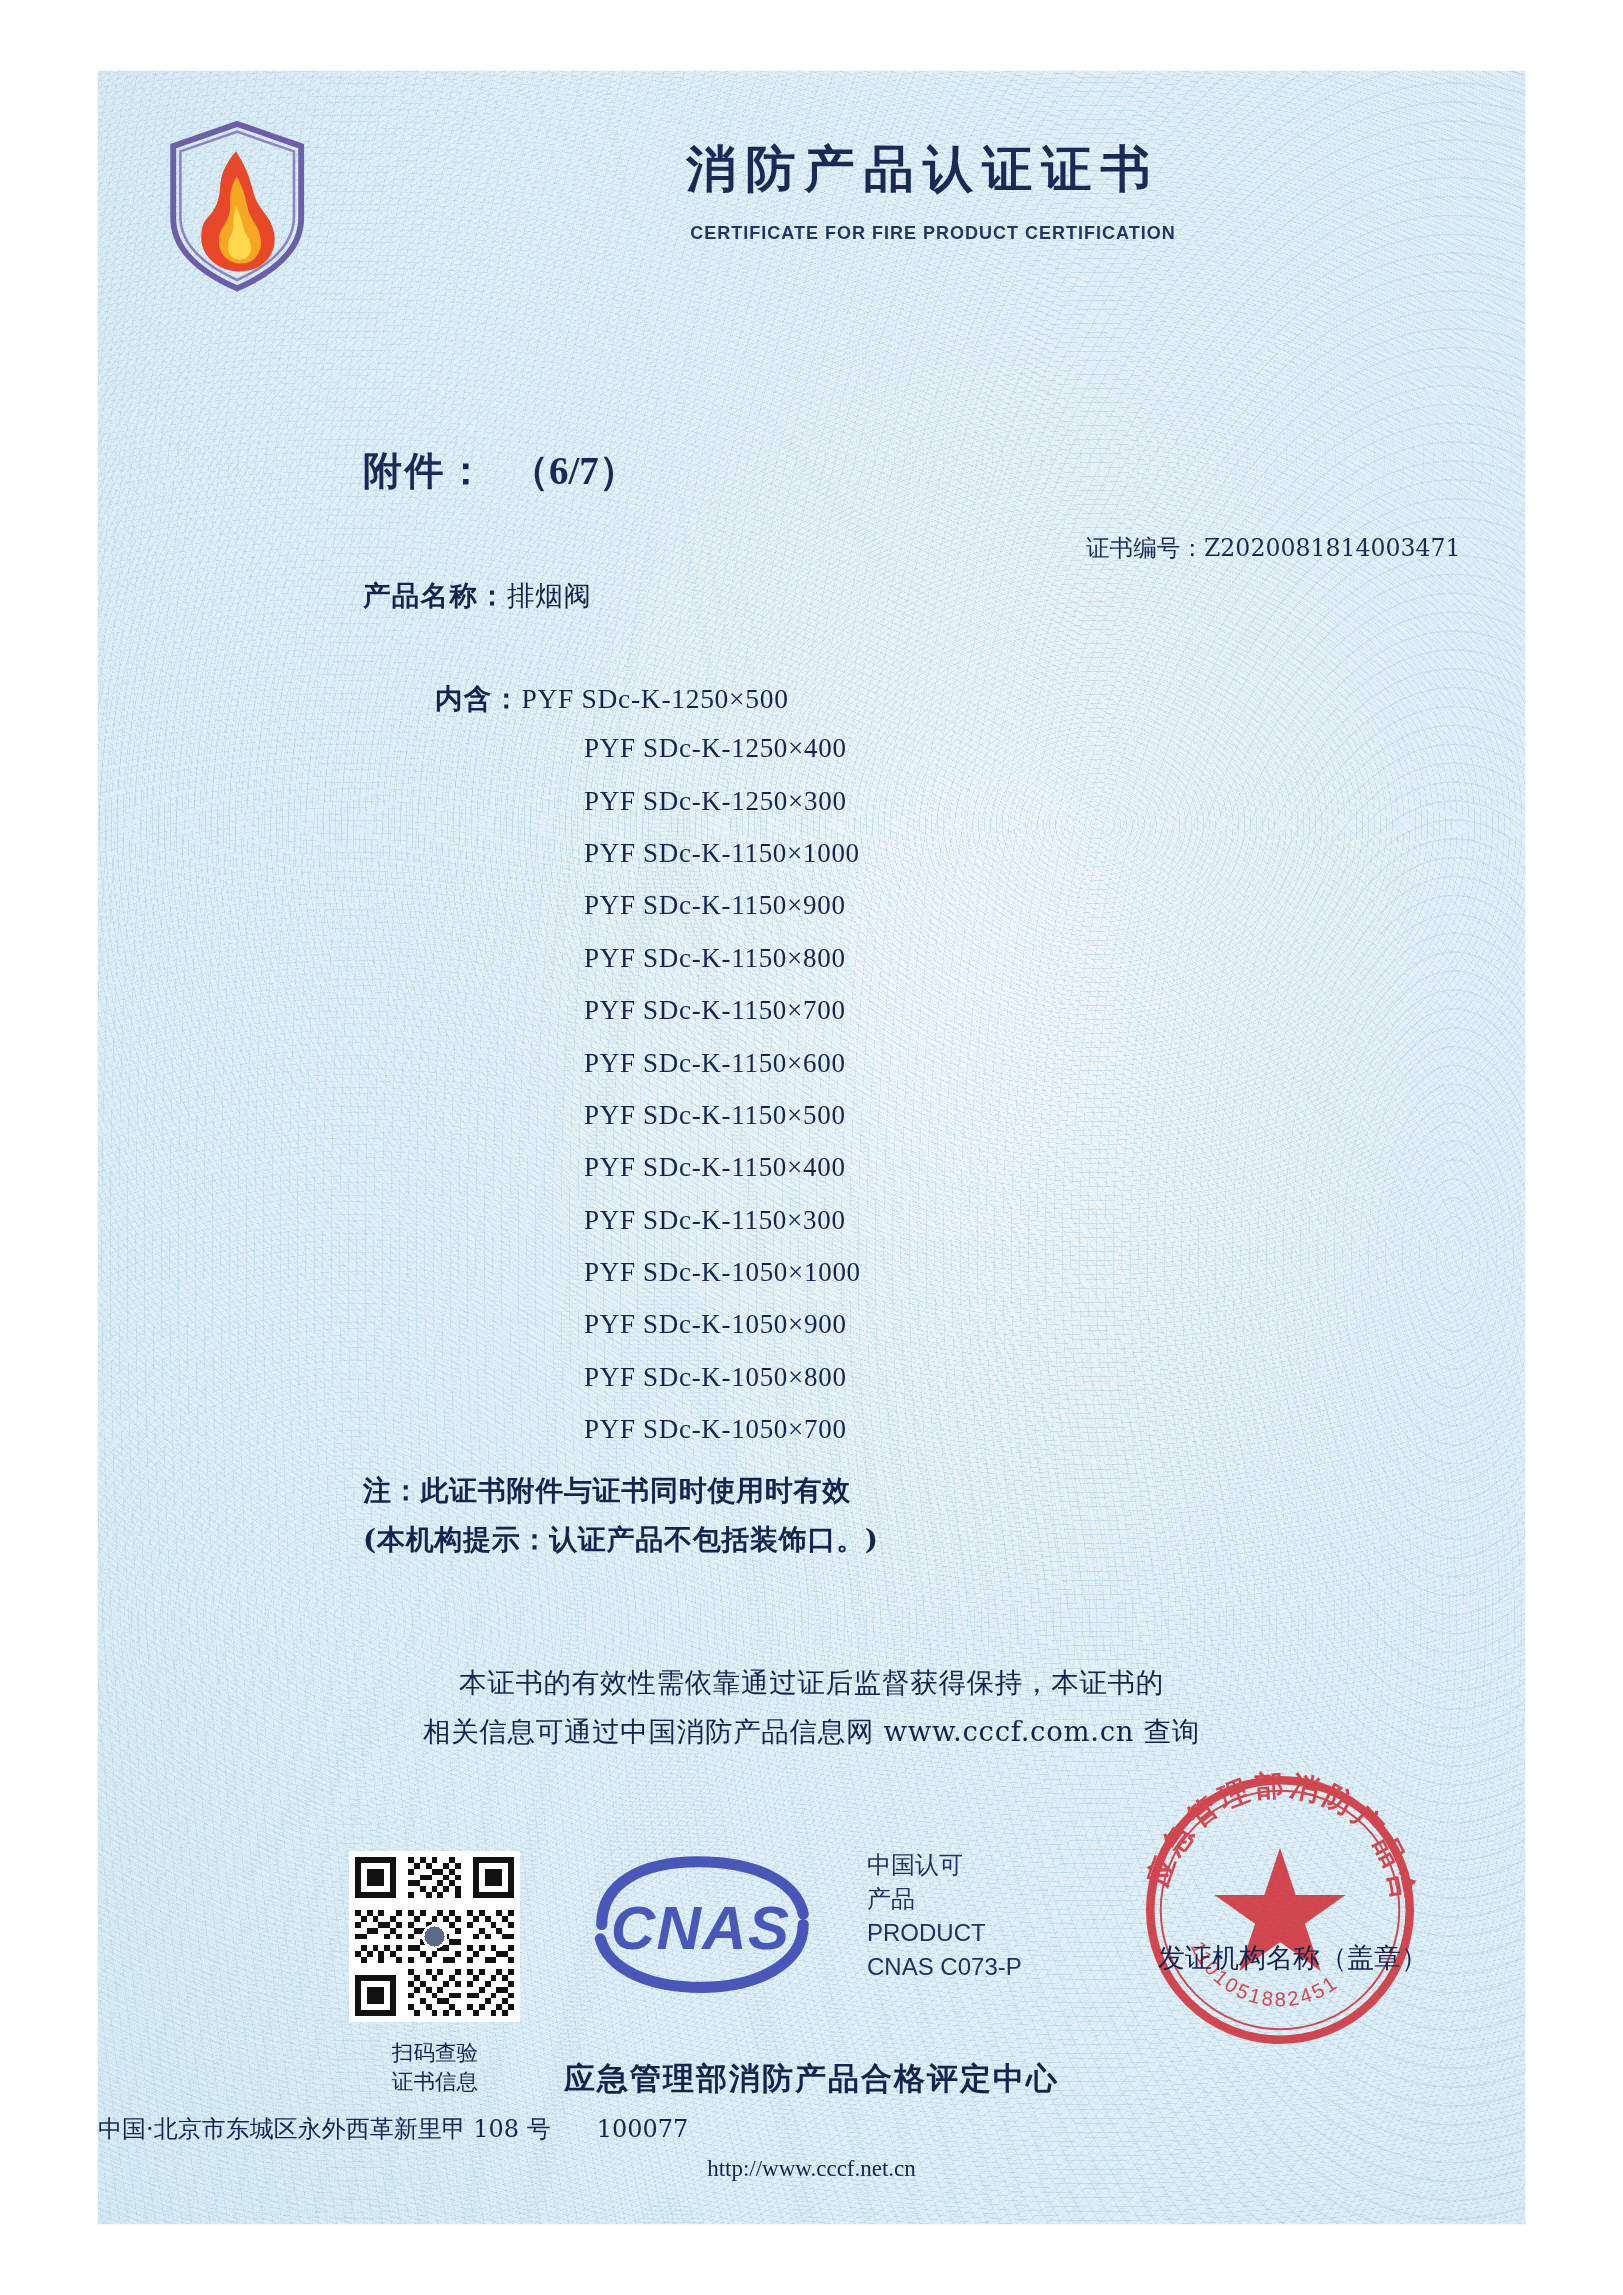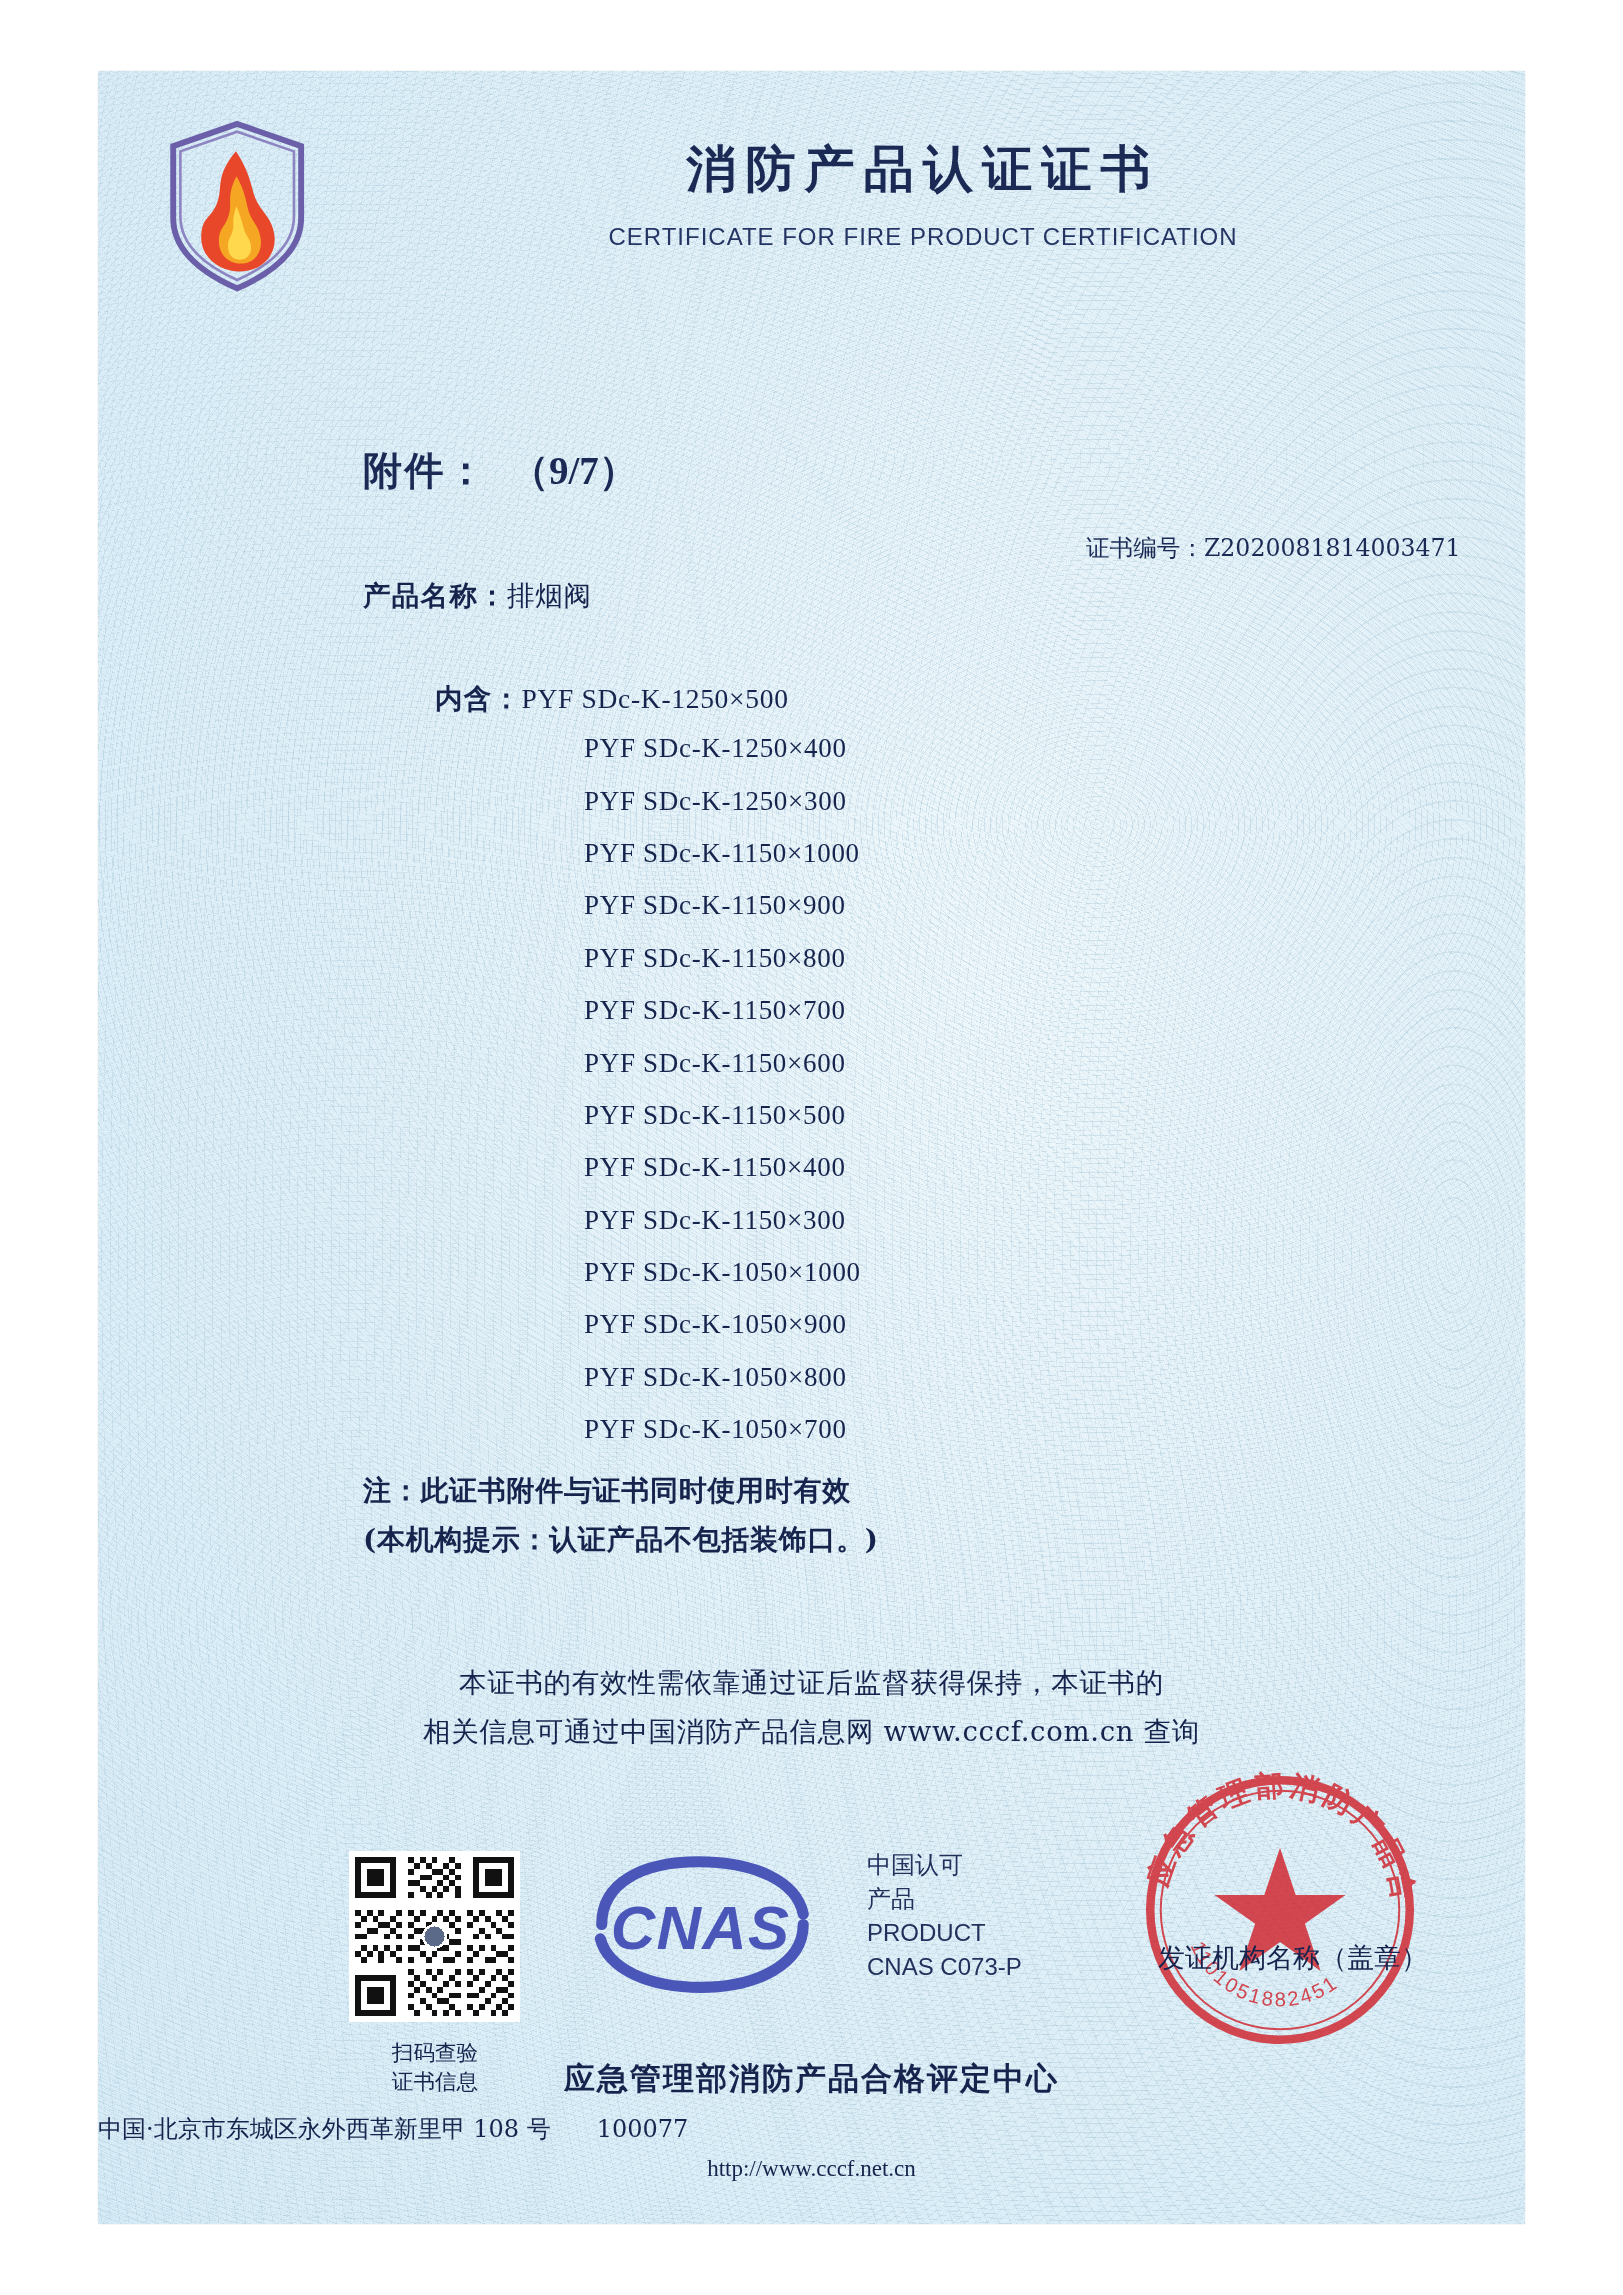--- a/index.html
+++ b/index.html
@@ -72,28 +72,29 @@
     width: 916px;
     text-align: center;
     font-size: 50px;
     font-weight: bold;
     letter-spacing: 9.2px;
     color: #1b2a55;
     font-family: "DejaVu Serif", serif;
   }
   .title-en {
     position: absolute;
-    left: 367px;
+    left: 377px;
     top: 152px;
     width: 916px;
     text-align: center;
-    font-size: 24px;
+    font-size: 18px;
     color: #243564;
     letter-spacing: 1px;
     font-family: "Liberation Sans", sans-serif;
+    font-weight: bold;
   }
 
   
   .attach-label {
     position: absolute;
     left: 265px;
     top: 373px;
     font-size: 39px;
     font-weight: bold;
     color: #1b2a55;
@@ -280,21 +281,21 @@
         <path d="M106 132 C 98 152, 103 160, 100 170 C 96 182, 93 182, 93 194
                  C 93 208, 102 214, 111 214 C 123 214, 130 204, 128 192
                  C 126 180, 120 178, 117 166 C 114 154, 111 144, 106 132 Z" fill="#ffd84d"></path>
       </svg>
     </div>
 
     <div class="title-cn">消防产品认证证书</div>
     <div class="title-en">CERTIFICATE FOR FIRE PRODUCT CERTIFICATION</div>
 
     <div class="attach-label">附件：</div>
-    <div class="attach-no">（9/7）</div>
+    <div class="attach-no">（6/7）</div>
 
     <div class="cert-no">
       <span>证书编号：</span><span>Z2020081814003471</span>
     </div>
 
     <div class="field-row" style="top: 507px;">
       <span class="field-key">产品名称：</span><span class="field-val">排烟阀</span>
     </div>
 
 

